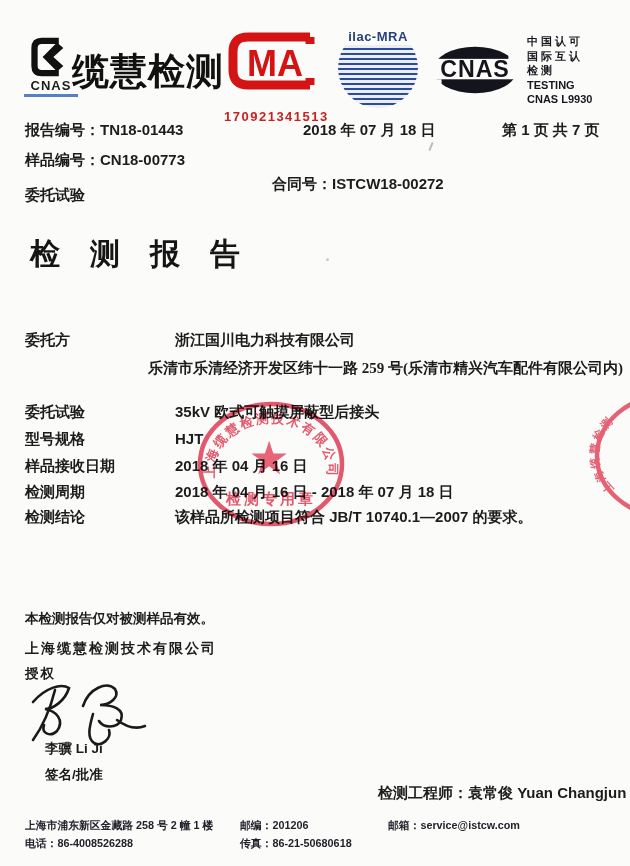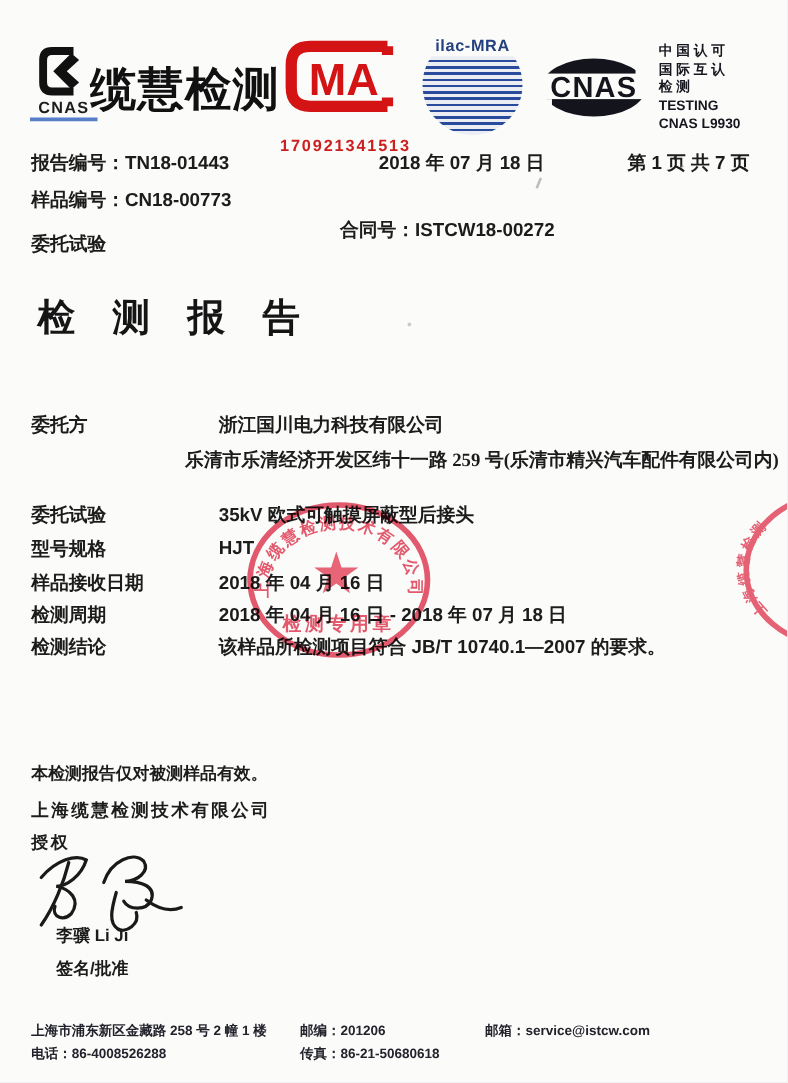--- a/index.html
+++ b/index.html
@@ -161,20 +161,21 @@
       <path d="M30 14 C26 30 18 50 8 64"></path>
       <path d="M8 26 C20 12 36 7 44 12 C40 25 28 33 20 33 C31 35 40 44 32 55 C26 61 16 58 19 49"></path>
       <path d="M58 30 C64 12 82 5 90 13 C95 21 85 29 75 29 C88 29 100 33 96 44 C92 53 78 52 74 45"></path>
       <path d="M68 38 C64 52 62 62 69 67 C76 71 87 63 84 54"></path>
       <path d="M92 44 C100 50 110 54 120 50"></path>
     </g>
   </svg>
   <div class="abs b signer">李骥 Li Ji</div>
   <div class="abs b signlabel">签名/批准</div>
 
+  <div class="abs t13 engineer">检测工程师：袁常俊 Yuan Changjun</div>
 
   <div class="abs foot f1">
     <div>上海市浦东新区金藏路 258 号 2 幢 1 楼</div>
     <div>电话：86-4008526288</div>
   </div>
   <div class="abs foot f2">
     <div>邮编：201206</div>
     <div>传真：86-21-50680618</div>
   </div>
   <div class="abs foot f3">

